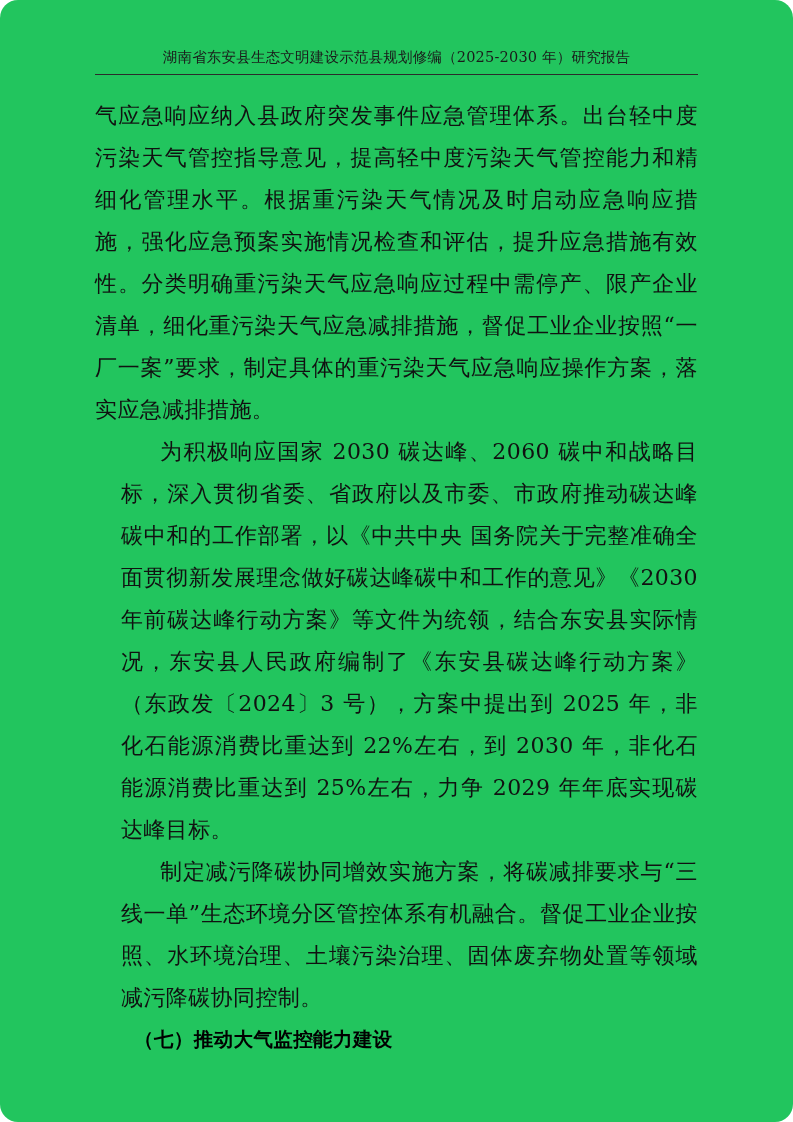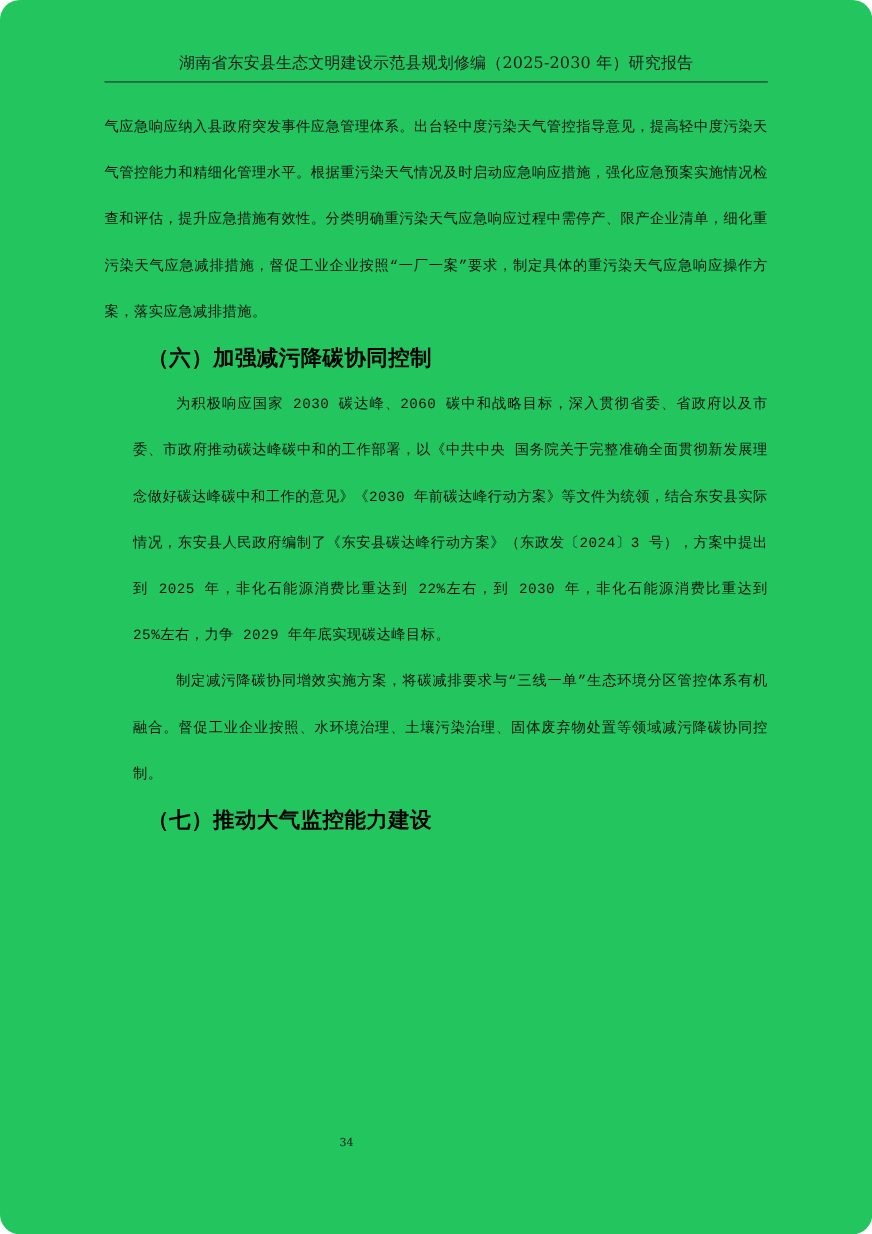--- a/index.html
+++ b/index.html
@@ -41,27 +41,26 @@
     background: #2b2b2b;
   }
   .content {
     position: absolute;
     top: 95px;
     left: 95px;
     width: 603px;
   }
   p {
     margin: 0 0 0 0;
-    font-size: 13px;
+    font-size: 22px;
     line-height: 42px;
     text-align: justify;
     text-justify: inter-ideograph;
     letter-spacing: 0.4px;
     color: #111111;
-    font-family: Liberation Mono, monospace;
   }
   p.indent {
     text-indent: 39px;
     margin-left: 26px;
   }
   h3.heading {
     margin: 0;
     font-size: 19.5px;
     line-height: 42px;
     font-weight: bold;
@@ -84,21 +83,20 @@
 
 <div class="page">
 
   <div class="header">湖南省东安县生态文明建设示范县规划修编（2025-2030 年）研究报告</div>
   <div class="header-rule"></div>
 
   <div class="content">
 
     <p>气应急响应纳入县政府突发事件应急管理体系。出台轻中度污染天气管控指导意见，提高轻中度污染天气管控能力和精细化管理水平。根据重污染天气情况及时启动应急响应措施，强化应急预案实施情况检查和评估，提升应急措施有效性。分类明确重污染天气应急响应过程中需停产、限产企业清单，细化重污染天气应急减排措施，督促工业企业按照“一厂一案”要求，制定具体的重污染天气应急响应操作方案，落实应急减排措施。</p>
 
-    <h3 class="heading">（六）加强减污降碳协同控制</h3>
 
     <p class="indent">为积极响应国家 2030 碳达峰、2060 碳中和战略目标，深入贯彻省委、省政府以及市委、市政府推动碳达峰碳中和的工作部署，以《中共中央 国务院关于完整准确全面贯彻新发展理念做好碳达峰碳中和工作的意见》《2030 年前碳达峰行动方案》等文件为统领，结合东安县实际情况，东安县人民政府编制了《东安县碳达峰行动方案》（东政发〔2024〕3 号），方案中提出到 2025 年，非化石能源消费比重达到 22%左右，到 2030 年，非化石能源消费比重达到 25%左右，力争 2029 年年底实现碳达峰目标。</p>
 
     <p class="indent">制定减污降碳协同增效实施方案，将碳减排要求与“三线一单”生态环境分区管控体系有机融合。督促工业企业按照、水环境治理、土壤污染治理、固体废弃物处置等领域减污降碳协同控制。</p>
 
     <h3 class="heading">（七）推动大气监控能力建设</h3>
 
 
   </div>
 

